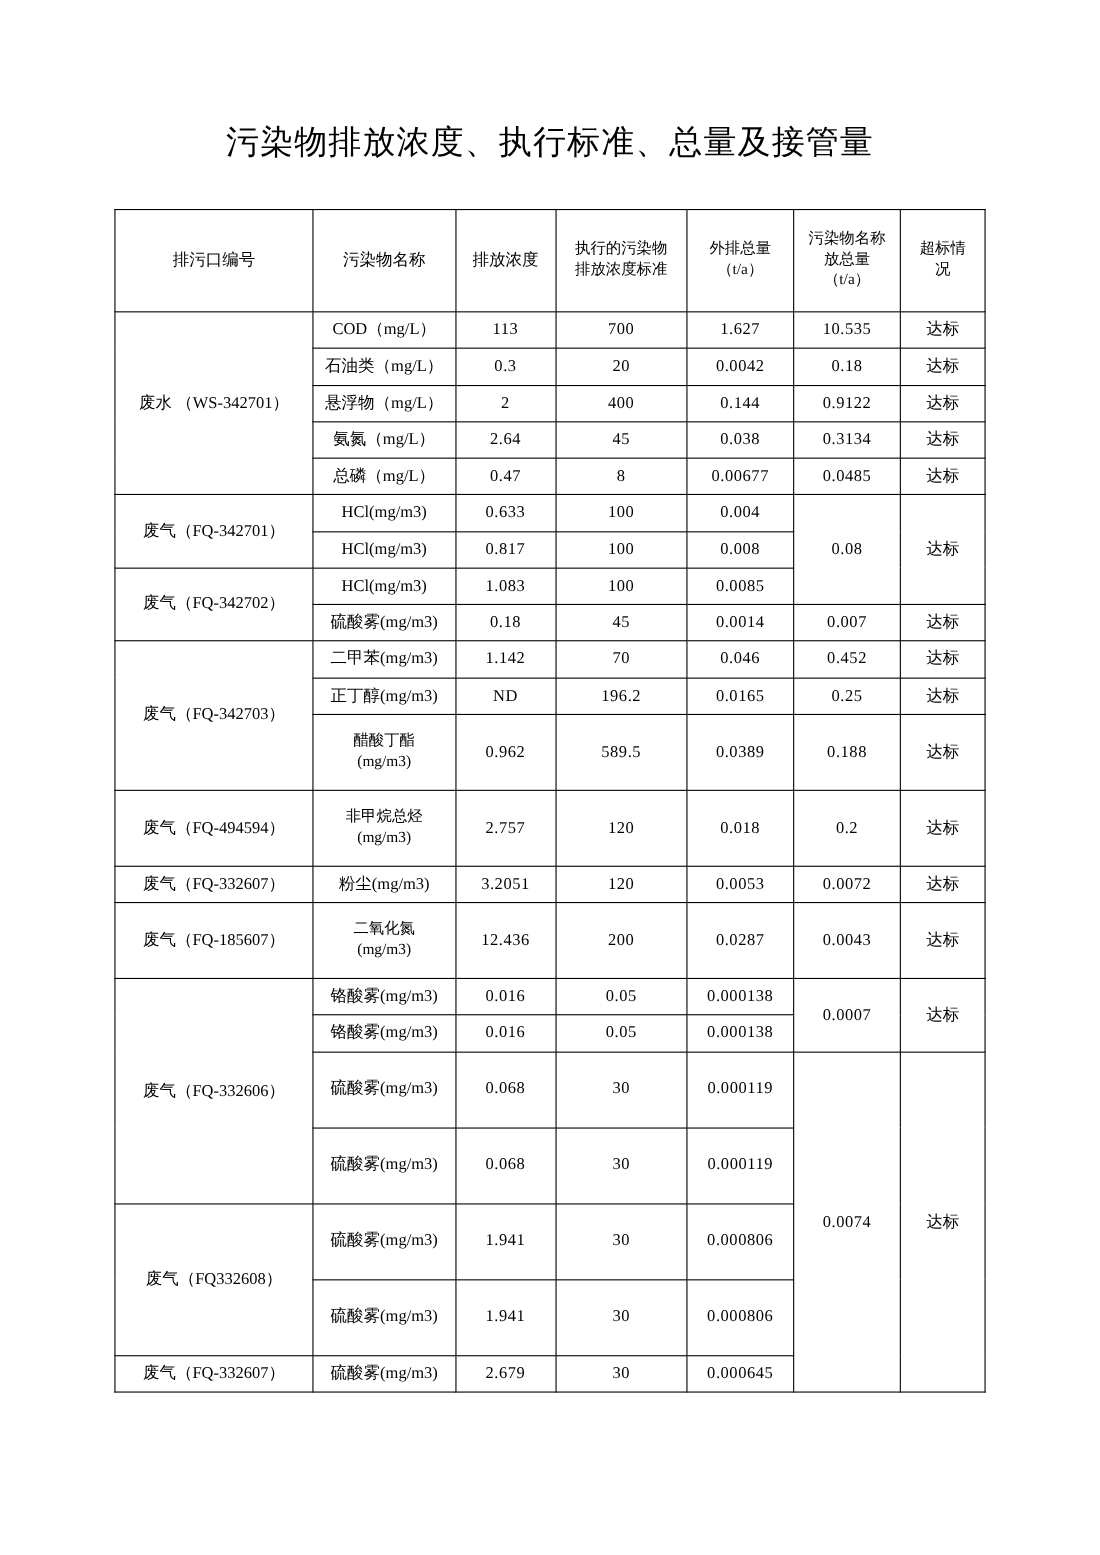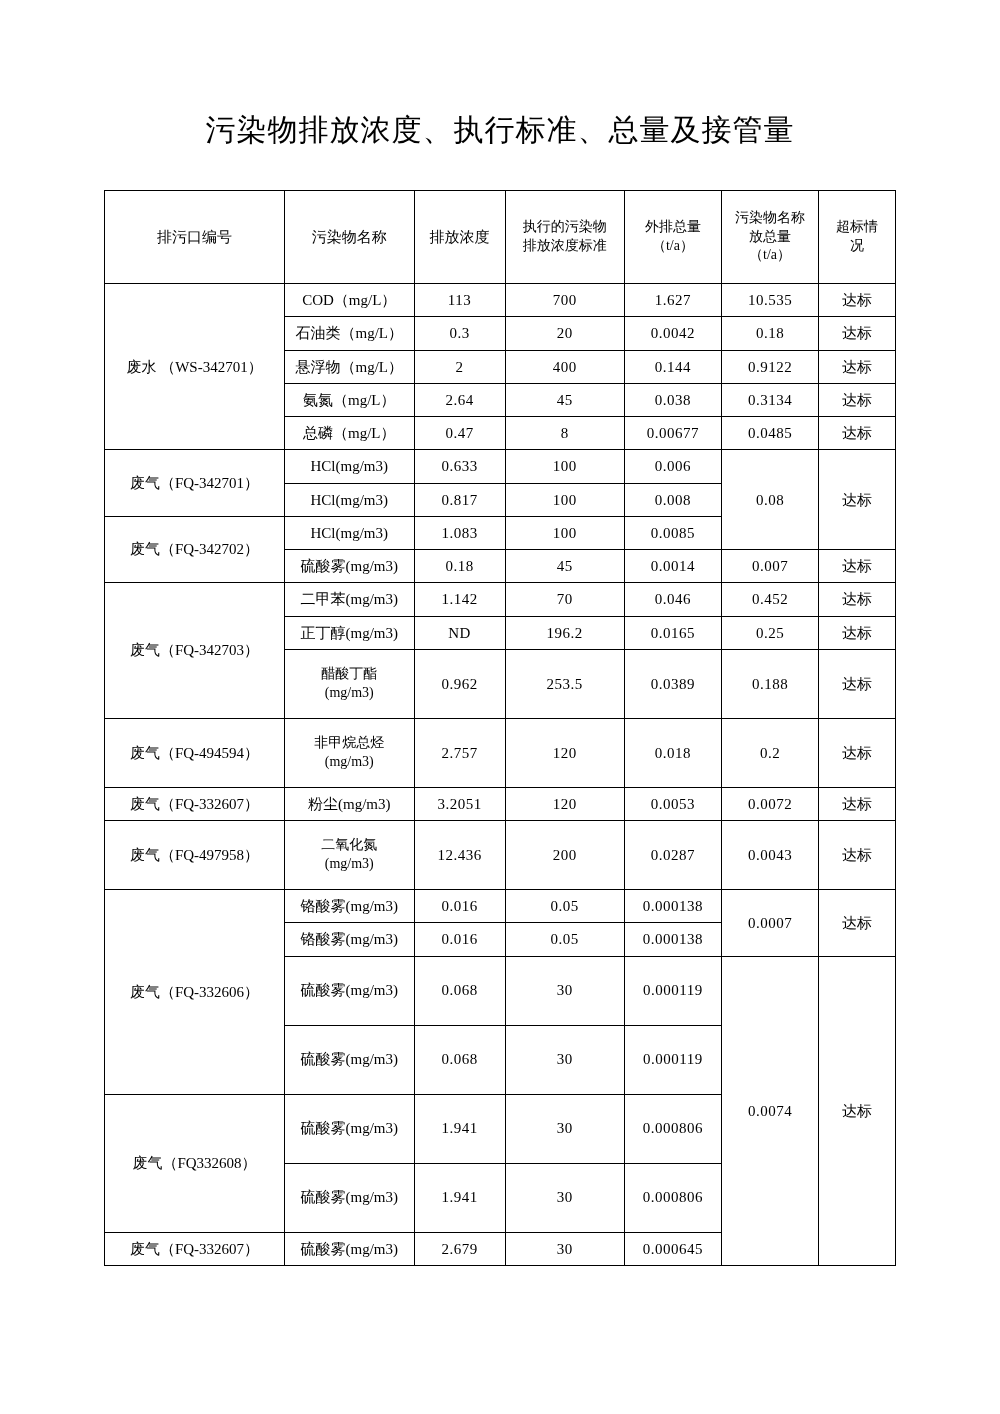--- a/index.html
+++ b/index.html
@@ -158,21 +158,21 @@
             <td class="num">8</td>
             <td class="num">0.00677</td>
             <td class="num" rowspan="1">0.0485</td>
             <td rowspan="1">达标</td>
           </tr>
           <tr>
             <td rowspan="2">废气（FQ-342701）</td>
             <td>HCl(mg/m3)</td>
             <td class="num">0.633</td>
             <td class="num">100</td>
-            <td class="num">0.006</td>
+            <td class="num">0.004</td>
             <td class="num" rowspan="3">0.08</td>
             <td rowspan="3">达标</td>
           </tr>
           <tr>
             <td>HCl(mg/m3)</td>
             <td class="num">0.817</td>
             <td class="num">100</td>
             <td class="num">0.008</td>
           </tr>
           <tr>
@@ -206,21 +206,21 @@
             <td class="num">0.0165</td>
             <td class="num" rowspan="1">0.25</td>
             <td rowspan="1">达标</td>
           </tr>
           <tr>
             <td class="tall">
               <span class="cell-sub">醋酸丁酯</span>
               <span class="cell-sub">(mg/m3)</span>
             </td>
             <td class="num">0.962</td>
-            <td class="num">253.5</td>
+            <td class="num">589.5</td>
             <td class="num">0.0389</td>
             <td class="num" rowspan="1">0.188</td>
             <td rowspan="1">达标</td>
           </tr>
           <tr>
             <td rowspan="1">废气（FQ-494594）</td>
             <td class="tall">
               <span class="cell-sub">非甲烷总烃</span>
               <span class="cell-sub">(mg/m3)</span>
             </td>
@@ -233,21 +233,21 @@
           <tr>
             <td rowspan="1">废气（FQ-332607）</td>
             <td>粉尘(mg/m3)</td>
             <td class="num">3.2051</td>
             <td class="num">120</td>
             <td class="num">0.0053</td>
             <td class="num" rowspan="1">0.0072</td>
             <td rowspan="1">达标</td>
           </tr>
           <tr>
-            <td rowspan="1">废气（FQ-497958）</td>
+            <td rowspan="1">废气（FQ-185607）</td>
             <td class="tall">
               <span class="cell-sub">二氧化氮</span>
               <span class="cell-sub">(mg/m3)</span>
             </td>
             <td class="num">12.436</td>
             <td class="num">200</td>
             <td class="num">0.0287</td>
             <td class="num" rowspan="1">0.0043</td>
             <td rowspan="1">达标</td>
           </tr>

